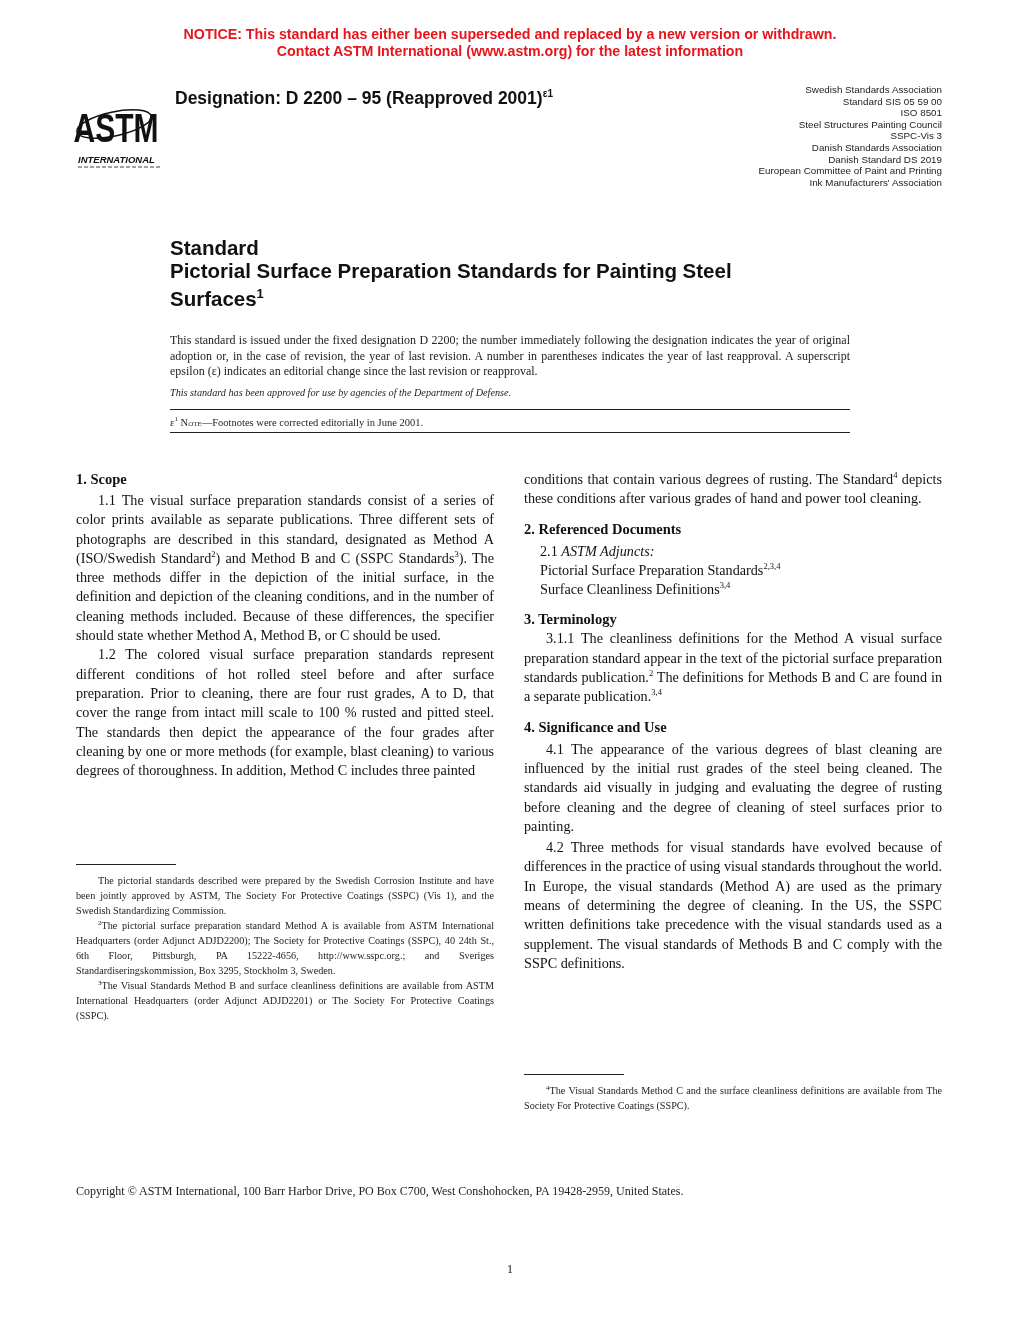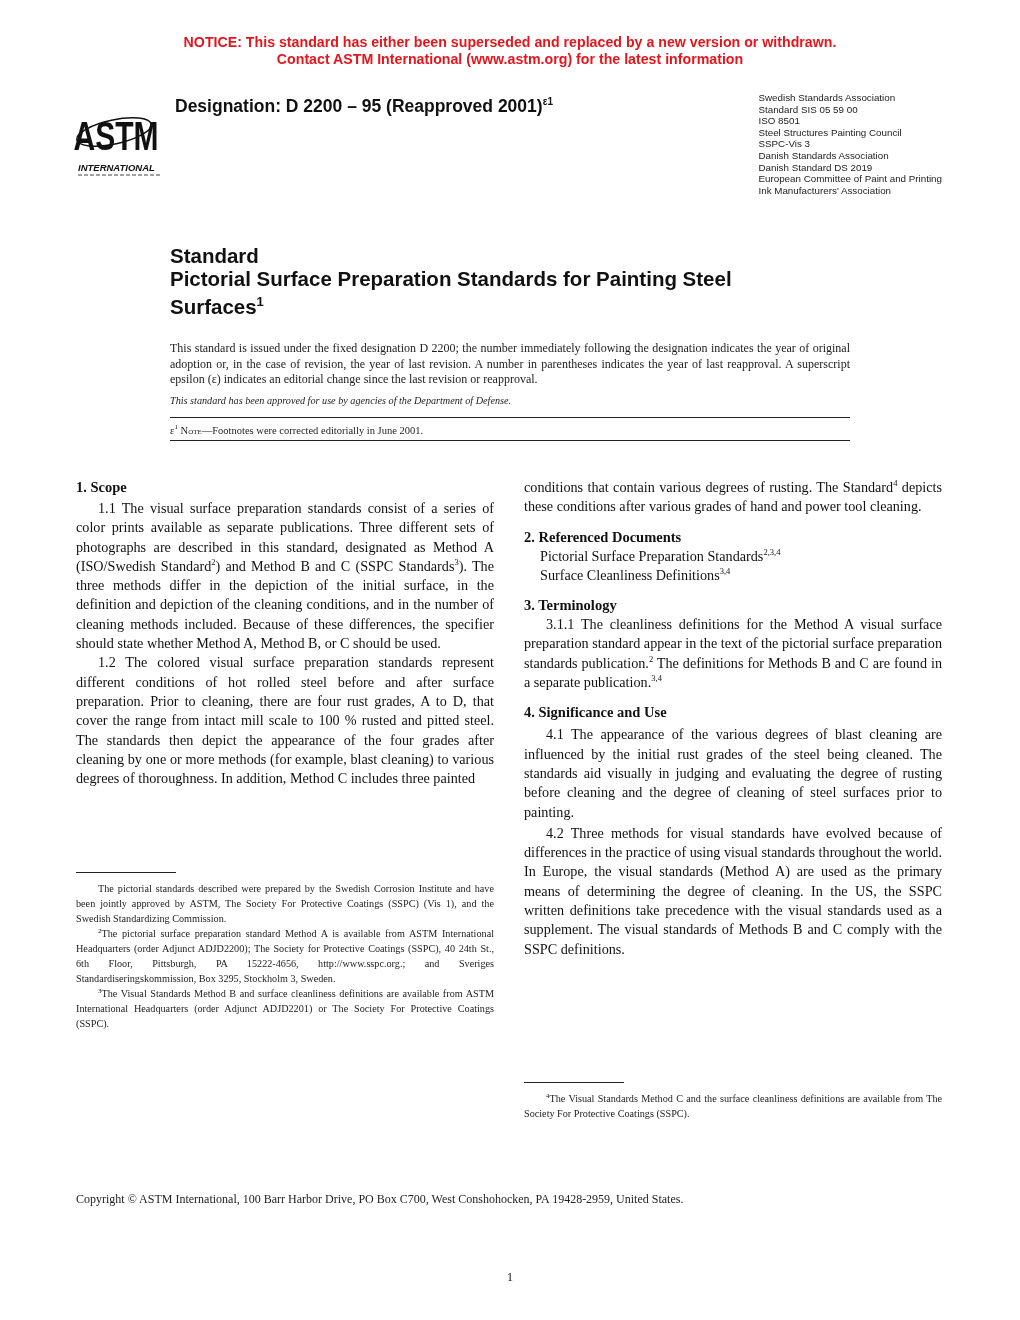--- a/index.html
+++ b/index.html
@@ -1,22 +1,22 @@
 <!DOCTYPE html>
 <html><head>
 <meta charset="utf-8">
 <style>
   html, body { margin: 0; padding: 0; background: #ffffff; }
   body { width: 1020px; height: 1320px; position: relative; overflow: hidden; color: #111; }
-  .abs { position: absolute; margin-top: 8px; }
+  .abs { position: absolute; }
   .notice { left: 0; width: 1020px; top: 26px; text-align: center; color: #e8141b; font-family: "Liberation Sans", sans-serif; font-weight: bold; font-size: 14.2px; line-height: 17px; }
   .logo { left: 74px; top: 92px; width: 90px; height: 80px; }
   .designation { left: 175px; top: 88px; font-family: "Liberation Sans", sans-serif; font-weight: bold; font-size: 17.5px; }
   .designation sup { font-size: 10px; vertical-align: 7px; }
-  .orgs { right: 78px; top: 84px; font-family: "Liberation Sans", sans-serif; font-size: 9.8px; line-height: 11.6px; color: #222; }
+  .orgs { right: 78px; top: 84px; text-align: right; font-family: "Liberation Sans", sans-serif; font-size: 9.8px; line-height: 11.6px; color: #222; }
   .title-block { left: 170px; top: 236px; width: 680px; font-family: "Liberation Sans", sans-serif; font-weight: bold; font-size: 20.5px; line-height: 23px; }
   .title-block sup { font-size: 13px; vertical-align: 8px; }
   .issued { left: 170px; top: 333px; width: 680px; font-family: "Liberation Serif", serif; font-size: 12px; line-height: 15.5px; text-align: justify; color: #222; }
   .dod { left: 170px; top: 387px; font-family: "Liberation Serif", serif; font-style: italic; font-size: 10.2px; color: #222; }
   .rule { height: 1px; background: #222; }
   .epsnote { left: 170px; top: 415px; font-family: "Liberation Serif", serif; font-size: 10.5px; color: #222; }
   .epsnote .sc { font-variant: small-caps; }
   .col { font-family: "Liberation Serif", serif; font-size: 14.2px; line-height: 19.3px; color: #111; }
   .col p { margin: 0; text-align: justify; text-indent: 22px; }
   .col h2 { margin: 0; font-size: 14.5px; font-weight: bold; line-height: 19px; }
@@ -86,20 +86,21 @@
 <div class="abs fn" style="left:76px; top:873px; width:418px;">
   <p>The pictorial standards described were prepared by the Swedish Corrosion Institute and have been jointly approved by ASTM, The Society For Protective Coatings (SSPC) (Vis 1), and the Swedish Standardizing Commission.</p>
   <p><sup>2</sup><span>The pictorial surface preparation standard Method A is available from ASTM International Headquarters (order Adjunct ADJD2200); The Society for Protective Coatings (SSPC), 40 24th St., 6th Floor, Pittsburgh, PA 15222-4656, http://www.sspc.org.; and Sveriges Standardiseringskommission, Box 3295, Stockholm 3, Sweden.</span></p>
   <p><sup>3</sup><span>The Visual Standards Method B and surface cleanliness definitions are available from ASTM International Headquarters (order Adjunct ADJD2201) or The Society For Protective Coatings (SSPC).</span></p>
 </div>
 
 <div class="abs col" style="left:524px; top:470px; width:418px;">
   <p style="text-indent:0;"><span>conditions that contain various degrees of rusting. The Standard</span><sup>4</sup><span> depicts these conditions after various grades of hand and power tool cleaning.</span></p>
 
   <h2 style="margin-top:11px;">2.  Referenced Documents</h2>
+  <div class="ind" style="margin-top:3px;"><span>2.1 </span><i>ASTM Adjuncts:</i></div>
   <div class="ind"><span>Pictorial Surface Preparation Standards</span><sup>2,3,4</sup></div>
   <div class="ind"><span>Surface Cleanliness Definitions</span><sup>3,4</sup></div>
 
   <h2 style="margin-top:11px;">3.  Terminology</h2>
   <p><span>3.1.1 The cleanliness definitions for the Method A visual surface preparation standard appear in the text of the pictorial surface preparation standards publication.</span><sup>2</sup><span> The definitions for Methods B and C are found in a separate publication.</span><sup>3,4</sup></p>
 
   <h2 style="margin-top:11px;">4.  Significance and Use</h2>
   <p style="margin-top:3px;">4.1 The appearance of the various degrees of blast cleaning are influenced by the initial rust grades of the steel being cleaned. The standards aid visually in judging and evaluating the degree of rusting before cleaning and the degree of cleaning of steel surfaces prior to painting.</p>
   <p style="margin-top:2px;">4.2 Three methods for visual standards have evolved because of differences in the practice of using visual standards throughout the world. In Europe, the visual standards (Method A) are used as the primary means of determining the degree of cleaning. In the US, the SSPC written definitions take precedence with the visual standards used as a supplement. The visual standards of Methods B and C comply with the SSPC definitions.</p>
 </div>

